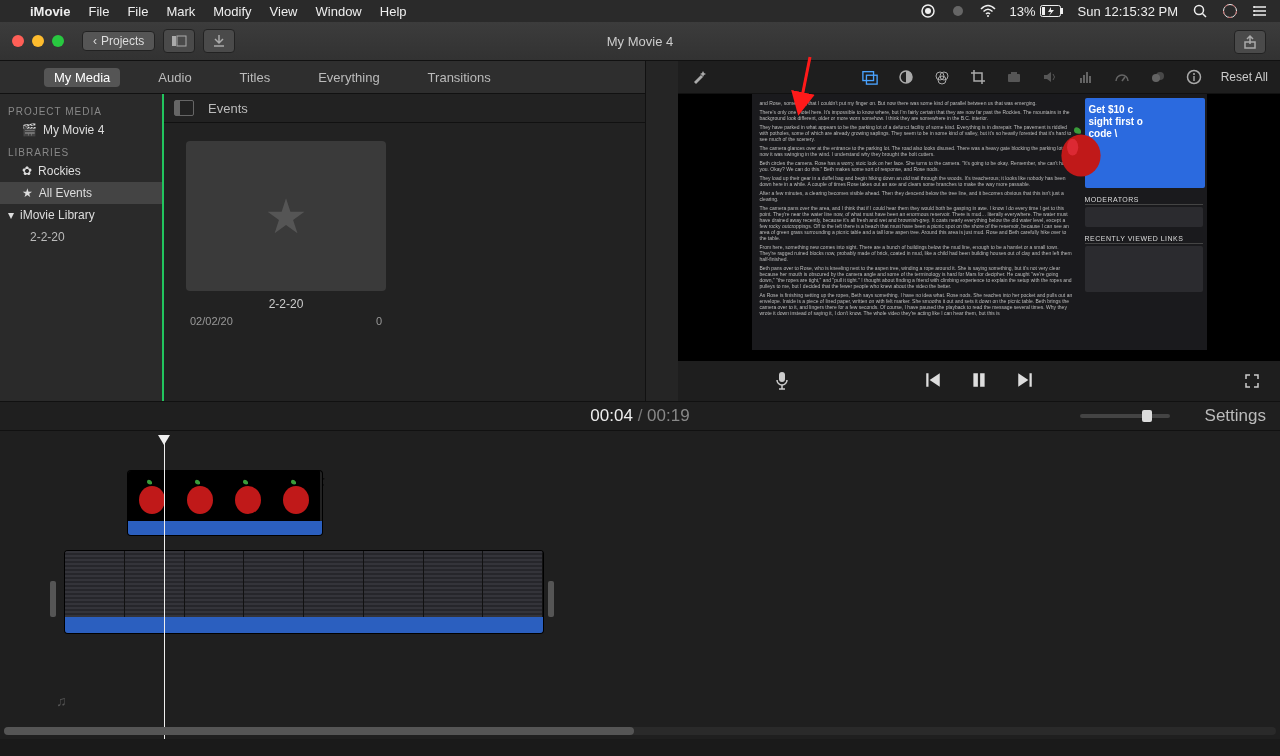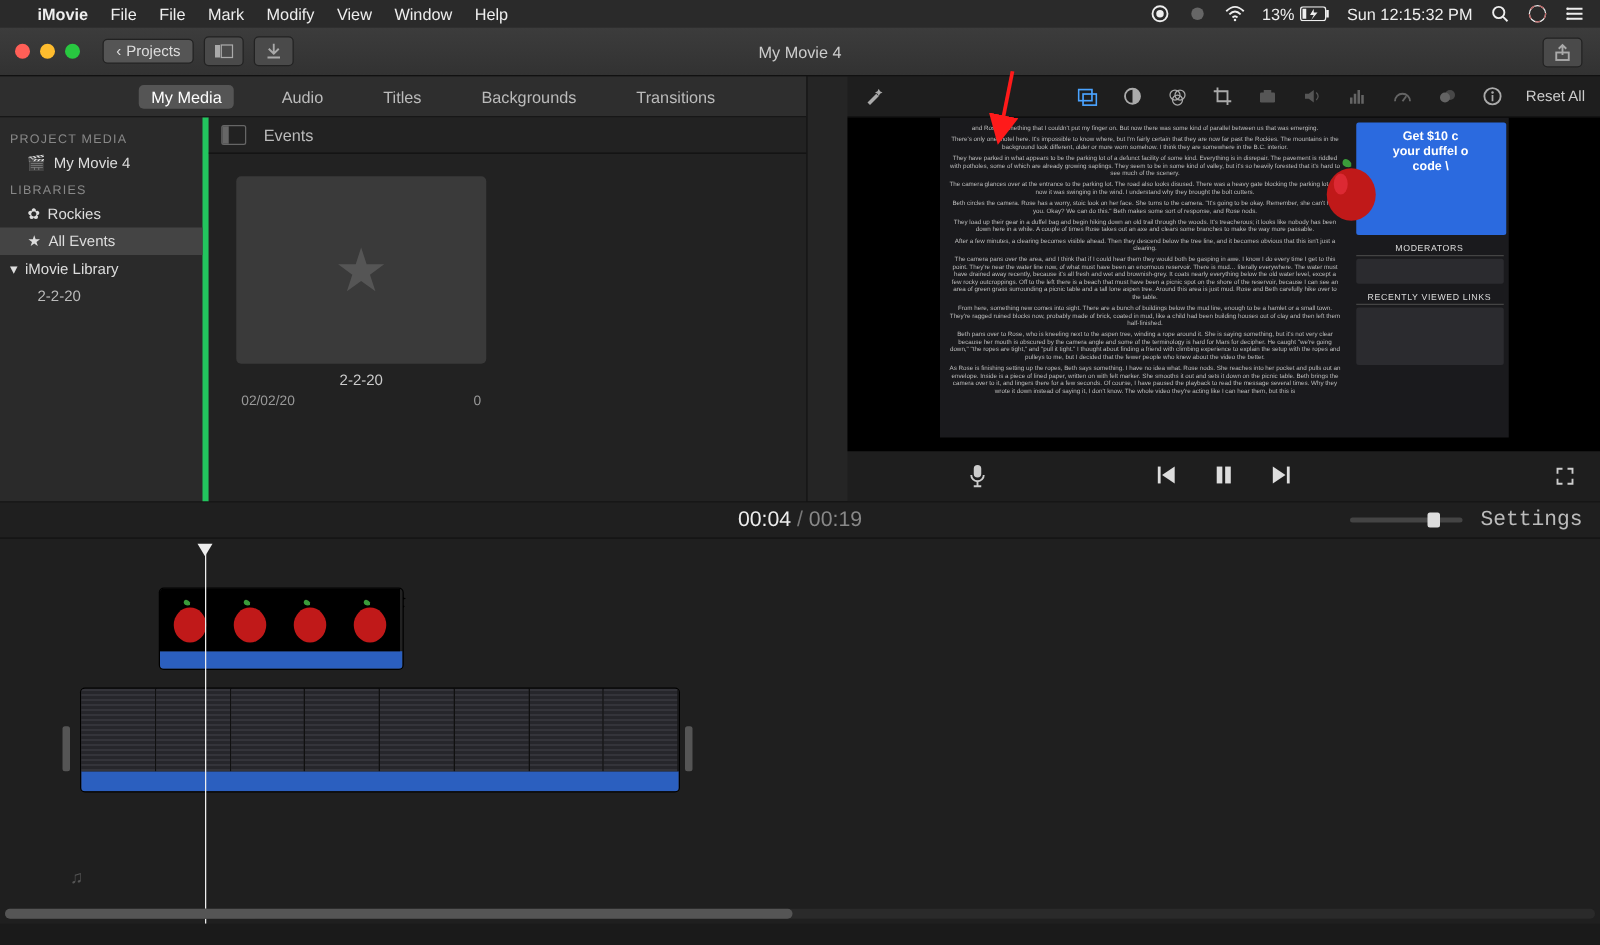--- a/index.html
+++ b/index.html
@@ -72,29 +72,29 @@
     height: 340px;
     background:#252525;
     border-bottom:1px solid #111;
   }
   .leftpane { width: 645px; display:flex; flex-direction:column; border-right:1px solid #111;}
   .rightpane { flex:1; display:flex; flex-direction:column; background:#1e1e1e;margin-left:32px; }
 
   
   .tabs {
     height:32px; background:#2e2e2e; border-bottom:1px solid #111;
-    display:flex; align-items:center; padding-left:111px; gap:28px; font-size:13px;
+    display:flex; align-items:center; padding-left:44px; gap:28px; font-size:13px;
   }
   .tabs .tab { color:#bbb; cursor:pointer; padding:2px 10px; border-radius:4px;}
   .tabs .tab.active { background:#555; color:#fff; }
 
   
   .lib-row { display:flex; flex:1; min-height:0;}
   .sidebar {
-    width:162px; background:#2a2a2a; border-right:5px solid #22c55e;
+    width:162px; background:#2a2a2a; border-right:2px solid #22c55e;
     padding-top:6px; font-size:12px;
   }
   .sidebar .hdr { color:#888; font-size:10px; letter-spacing:1px; padding:6px 8px 2px; }
   .sidebar .row { padding:4px 8px 4px 22px; color:#ddd; display:flex; align-items:center; gap:6px;}
   .sidebar .row.sel { background:#444; }
   .sidebar .row.child { padding-left:30px; color:#bbb;}
 
   .events {
     flex:1; background:#222; display:flex; flex-direction:column;
   }
@@ -126,21 +126,20 @@
 
   
   .preview {
     flex:1; background:#000; position:relative; overflow:hidden;
     display:flex; align-items:flex-start; justify-content:center;
   }
   .preview-frame {
     margin-top:0px;
     width:455px; height:256px; background:#1a1a1d; position:relative;
     display:flex;
-    text-align:center;
   }
   .article {
     flex:1; padding:6px 8px; font-size:5px; line-height:6px; color:#bdbdbd;
     column-count:1;
   }
   .article p{margin:0 0 3px;}
   .side-ad {
     width:118px; padding:4px; font-size:6px; color:#999;
   }
   .adbox {
@@ -163,21 +162,21 @@
   .tl-head {
     height:28px; background:#1f1f1f; border-bottom:1px solid #111;
     display:flex; align-items:center; position:relative; padding:0 14px;
     color:#aaa; font-size:17px;
   }
   .tl-head .time { position:absolute; left:50%; transform:translateX(-50%); }
   .tl-head .time .cur{color:#eee;}
   .zoom { position:absolute; right:110px; top:50%; transform:translateY(-50%);
     width:90px; height:4px; background:#444; border-radius:2px;}
   .zoom .knob{position:absolute; right:18px; top:-4px; width:10px;height:12px;background:#ddd;border-radius:2px;}
-  .settings { position:absolute; right:14px; color:#bbb;font-family:Liberation Mono, monospace; }
+  .settings { position:absolute; right:14px; color:#bbb; }
 
   
   .timeline {
     height: 308px; background:#1f1f1f; position:relative; overflow:hidden;
   }
   .playhead {
     position:absolute; left:164px; top:4px; bottom:0; width:0;
   }
   .playhead::before{
     content:""; position:absolute; left:-6px; top:0;
@@ -326,21 +325,21 @@
     </div>
   </div>
 
   <div class="main">
 
     <div class="leftpane">
       <div class="tabs">
         <div class="tab active">My Media</div>
         <div class="tab">Audio</div>
         <div class="tab">Titles</div>
-        <div class="tab">Backgrounds</div>
+        <div class="tab">Everything</div>
         <div class="tab">Transitions</div>
       </div>
       <div class="lib-row">
         <div class="sidebar">
           <div class="hdr">PROJECT MEDIA</div>
           <div class="row">
             <span>🎬</span>
             <span>My Movie 4</span>
           </div>
           <div class="hdr">LIBRARIES</div>
@@ -468,21 +467,21 @@
             <p>They load up their gear in a duffel bag and begin hiking down an old trail through the woods. It's treacherous; it looks like nobody has been down here in a while. A couple of times Rose takes out an axe and clears some branches to make the way more passable.</p>
             <p>After a few minutes, a clearing becomes visible ahead. Then they descend below the tree line, and it becomes obvious that this isn't just a clearing.</p>
             <p>The camera pans over the area, and I think that if I could hear them they would both be gasping in awe. I know I do every time I get to this point. They're near the water line now, of what must have been an enormous reservoir. There is mud… literally everywhere. The water must have drained away recently, because it's all fresh and wet and brownish-grey. It coats nearly everything below the old water level, except a few rocky outcroppings. Off to the left there is a beach that must have been a picnic spot on the shore of the reservoir, because I can see an area of green grass surrounding a picnic table and a tall lone aspen tree. Around this area is just mud. Rose and Beth carefully hike over to the table.</p>
             <p>From here, something new comes into sight. There are a bunch of buildings below the mud line, enough to be a hamlet or a small town. They're ragged ruined blocks now, probably made of brick, coated in mud, like a child had been building houses out of clay and then left them half-finished.</p>
             <p>Beth pans over to Rose, who is kneeling next to the aspen tree, winding a rope around it. She is saying something, but it's not very clear because her mouth is obscured by the camera angle and some of the terminology is hard for Mars for decipher. He caught "we're going down," "the ropes are tight," and "pull it tight." I thought about finding a friend with climbing experience to explain the setup with the ropes and pulleys to me, but I decided that the fewer people who knew about the video the better.</p>
             <p>As Rose is finishing setting up the ropes, Beth says something. I have no idea what. Rose nods. She reaches into her pocket and pulls out an envelope. Inside is a piece of lined paper, written on with felt marker. She smooths it out and sets it down on the picnic table. Beth brings the camera over to it, and lingers there for a few seconds. Of course, I have paused the playback to read the message several times. Why they wrote it down instead of saying it, I don't know. The whole video they're acting like I can hear them, but this is</p>
           </div>
           <div class="side-ad">
             <div class="adbox">
               <div>Get $10 c</div>
-              <div>your duffel o</div>
+              <div>sight first o</div>
               <div>code \</div>
             </div>
             <div class="mod-box">
               <div class="t">MODERATORS</div>
               <div style="height:20px;background:#2b2b2f;border-radius:2px;"></div>
             </div>
             <div class="rvl-box">
               <div class="t">RECENTLY VIEWED LINKS</div>
               <div style="height:46px;background:#2b2b2f;border-radius:2px;"></div>
             </div>

